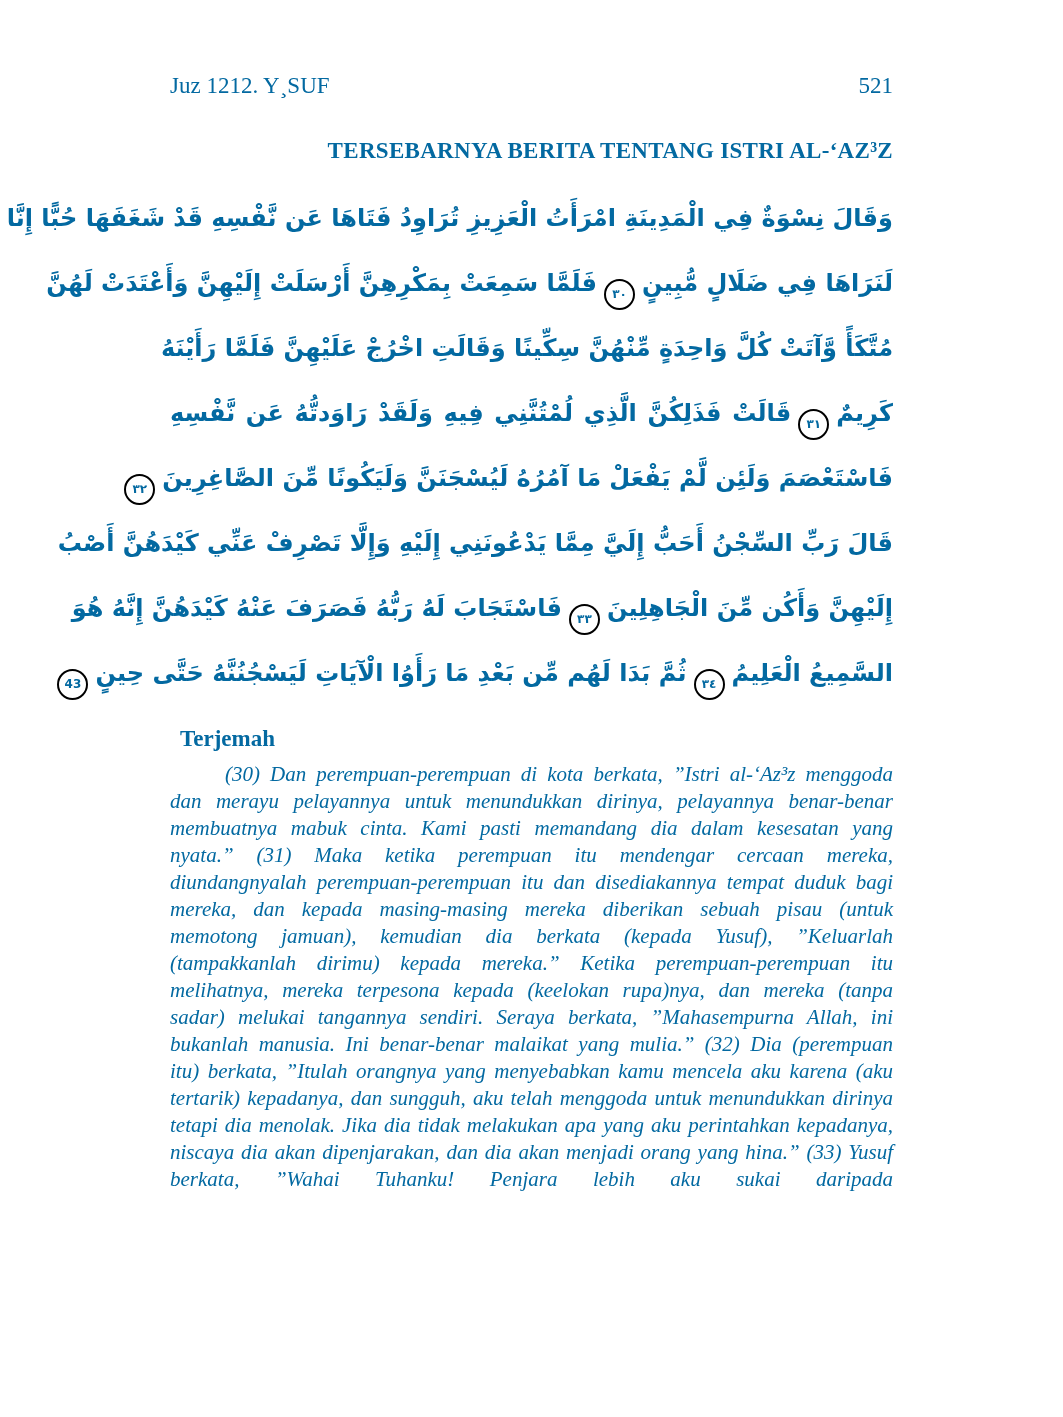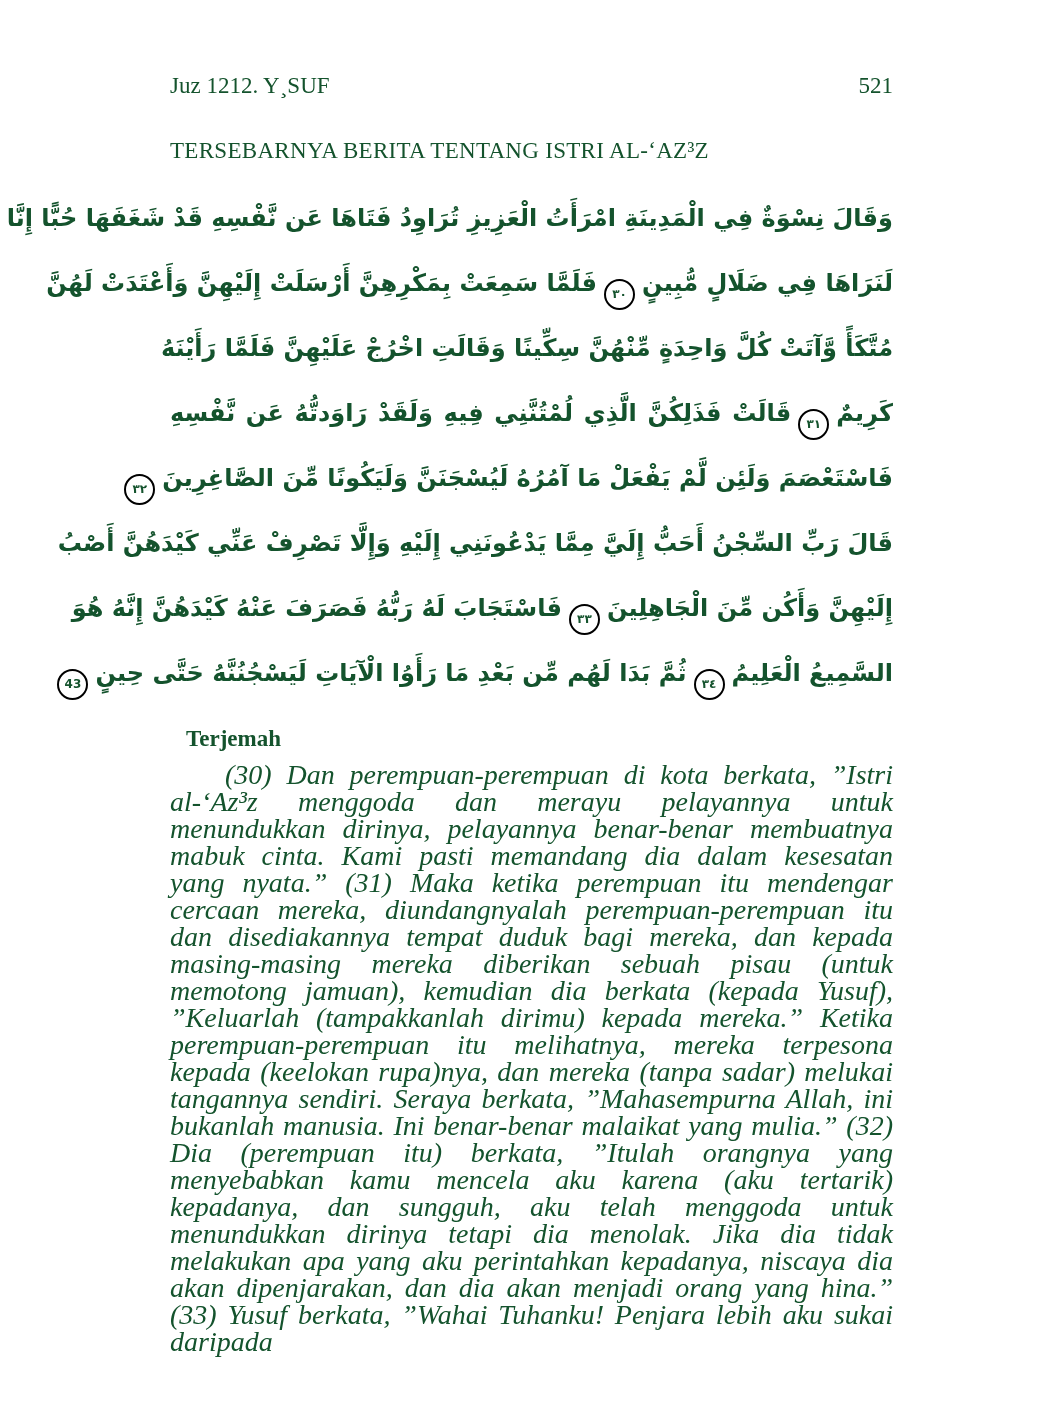--- a/index.html
+++ b/index.html
@@ -1,32 +1,32 @@
 <!DOCTYPE html>
 <html lang="id"><head>
 <meta charset="utf-8">
 <style>
   html,body{margin:0;padding:0;background:#ffffff;}
   .page{
     position:relative;
     width:1063px;height:1417px;
-    background:#ffffff;color:#14532d;
+    background:#ffffff;color:#0369a1;
     font-family:"Liberation Serif", serif;
     box-sizing:border-box;
     padding:72px 170px 0 170px;
     overflow:hidden;
   }
   .header{
     display:flex;justify-content:space-between;align-items:baseline;
     font-size:23px;line-height:28px;
   }
   .header .center{flex:1;}
   .section-title{
-    text-align:left;
-    font-size:23px;font-weight:normal;
+    text-align:right;
+    font-size:23px;font-weight:bold;
     margin:38px 0 0 0;
     letter-spacing:0.3px;
   }
   .arabic-block{
     margin-top:22px;
     direction:rtl;
   }
   .arabic-line{
     font-family:"DejaVu Sans", sans-serif;
     font-weight:700;
@@ -43,26 +43,26 @@
     box-sizing:border-box;
     width:31px;height:31px;
     border:2.5px solid #000;border-radius:50%;
     font-size:12px;line-height:1;
     margin:0 7px;
     vertical-align:-7px;
     white-space:nowrap;
   }
   .terjemah-heading{
     font-size:23px;font-weight:bold;
-    margin:18px 0 0 16px;line-height:30px;
+    margin:18px 0 0 10px;line-height:30px;
   }
   .translation{
     margin:7px 0 0 0;
     font-style:italic;
-    font-size:28px;
+    font-size:21px;
     line-height:27px;
     text-align:justify;
     text-align-last:justify;
     text-justify:inter-word;
     text-indent:55px;
     word-spacing:1.5px;
   }
 </style>
 </head>
 <body>

